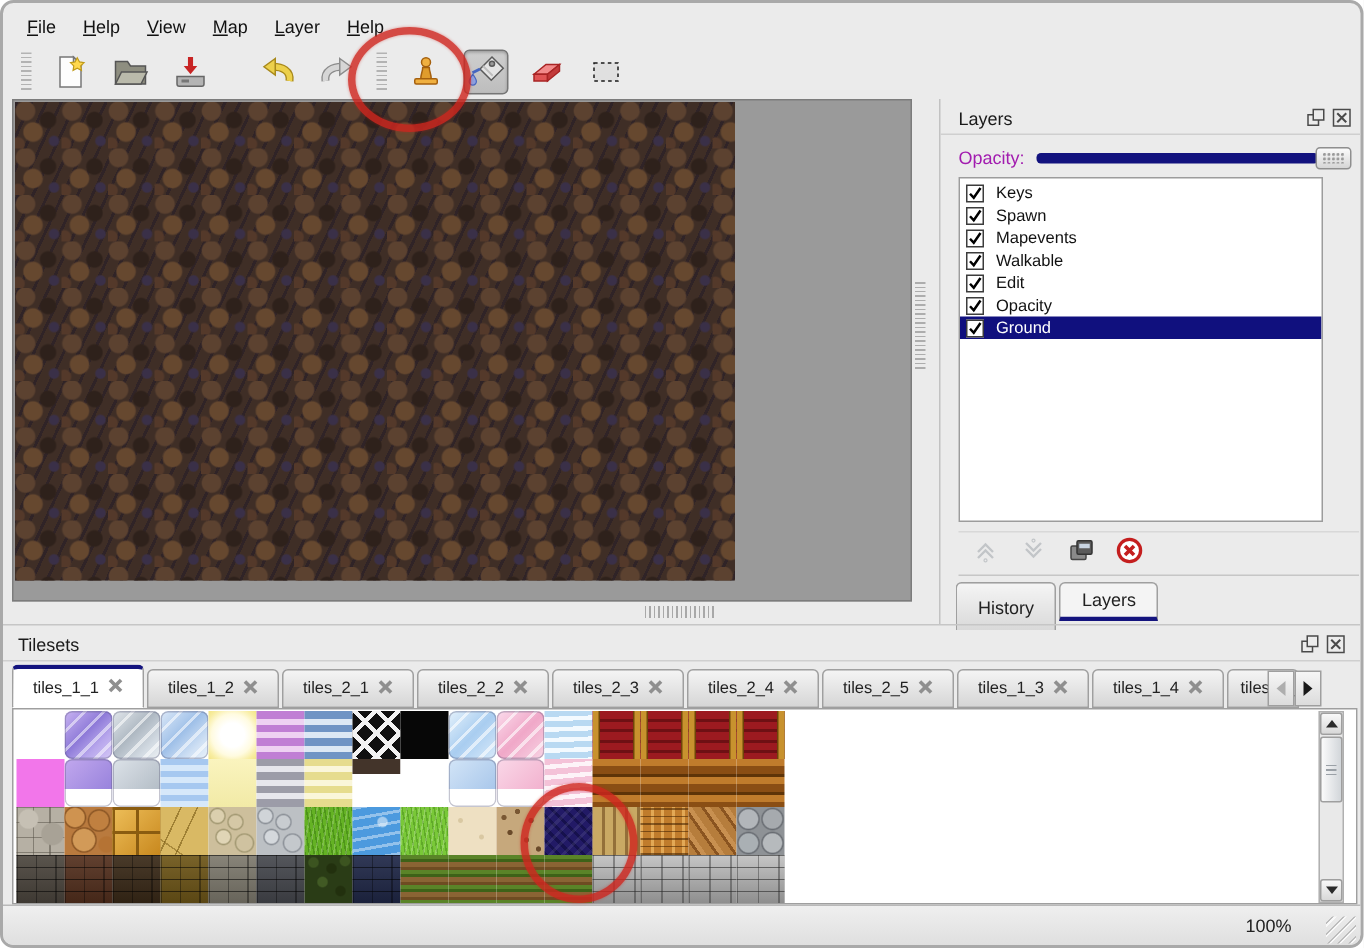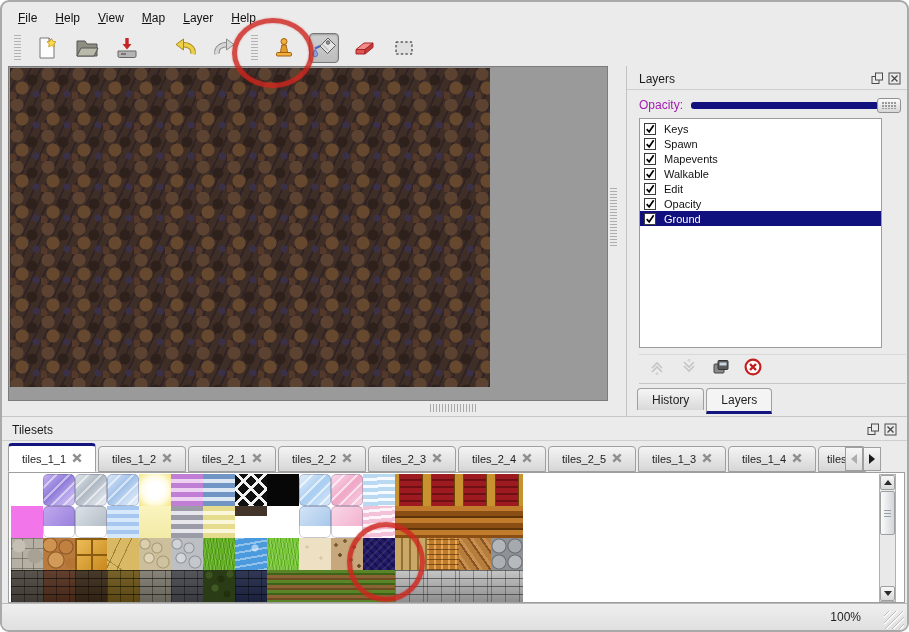--- a/index.html
+++ b/index.html
@@ -63,21 +63,21 @@
     border:1px solid #9c9c9c;overflow:hidden;padding-top:2px;}
   .layer-row{display:flex;align-items:center;height:15px;padding-left:4px;font-size:11px;color:#111;}
   .layer-row.selected{background:#10107e;color:#fff;}
   .cbx{width:12px;height:12px;background:#fff;border:1px solid #3c3c3c;margin-right:8px;
     display:flex;align-items:center;justify-content:center;flex:0 0 12px;}
   #layer-actions{position:absolute;left:12px;top:288px;width:267px;height:30px;
     border-top:1px solid #d8d8d8;border-bottom:1px solid #c6c6c6;display:flex;align-items:center;gap:12px;padding-left:8px;}
   .act-btn{width:20px;height:20px;display:flex;align-items:center;justify-content:center;}
   .act-btn.disabled{opacity:.5;}
   #dock-tabs{position:absolute;left:10px;top:322px;display:flex;gap:2px;}
-  .dock-tab{height:22px;padding:0 14px;font-size:12px;display:flex;align-items:center;
+  .dock-tab{height:32px;padding:0 14px;font-size:12px;display:flex;align-items:center;
     background:linear-gradient(180deg,#f5f5f5,#d9d9d9);border:1px solid #9f9f9f;border-bottom:none;
     border-radius:4px 4px 0 0;color:#222;}
   .dock-tab.active{background:#f4f4f4;border-bottom:3px solid #14147e;height:26px;border-radius:4px 4px 0 0;}
 
   
   #tilesets-panel{position:absolute;left:0;top:414px;width:100%;height:187px;border-top:1px solid #c6c6c6;}
   #tilesets-header{position:absolute;left:0;top:2px;width:100%;height:22px;}
   #tileset-tabbar{position:absolute;left:6px;top:26px;height:29px;display:flex;align-items:flex-end;}
   .ts-tab{width:88px;height:26px;display:flex;align-items:center;justify-content:center;gap:6px;
     background:linear-gradient(180deg,#f4f4f4,#d6d6d6);border:1px solid #9f9f9f;border-radius:4px 4px 0 0;

